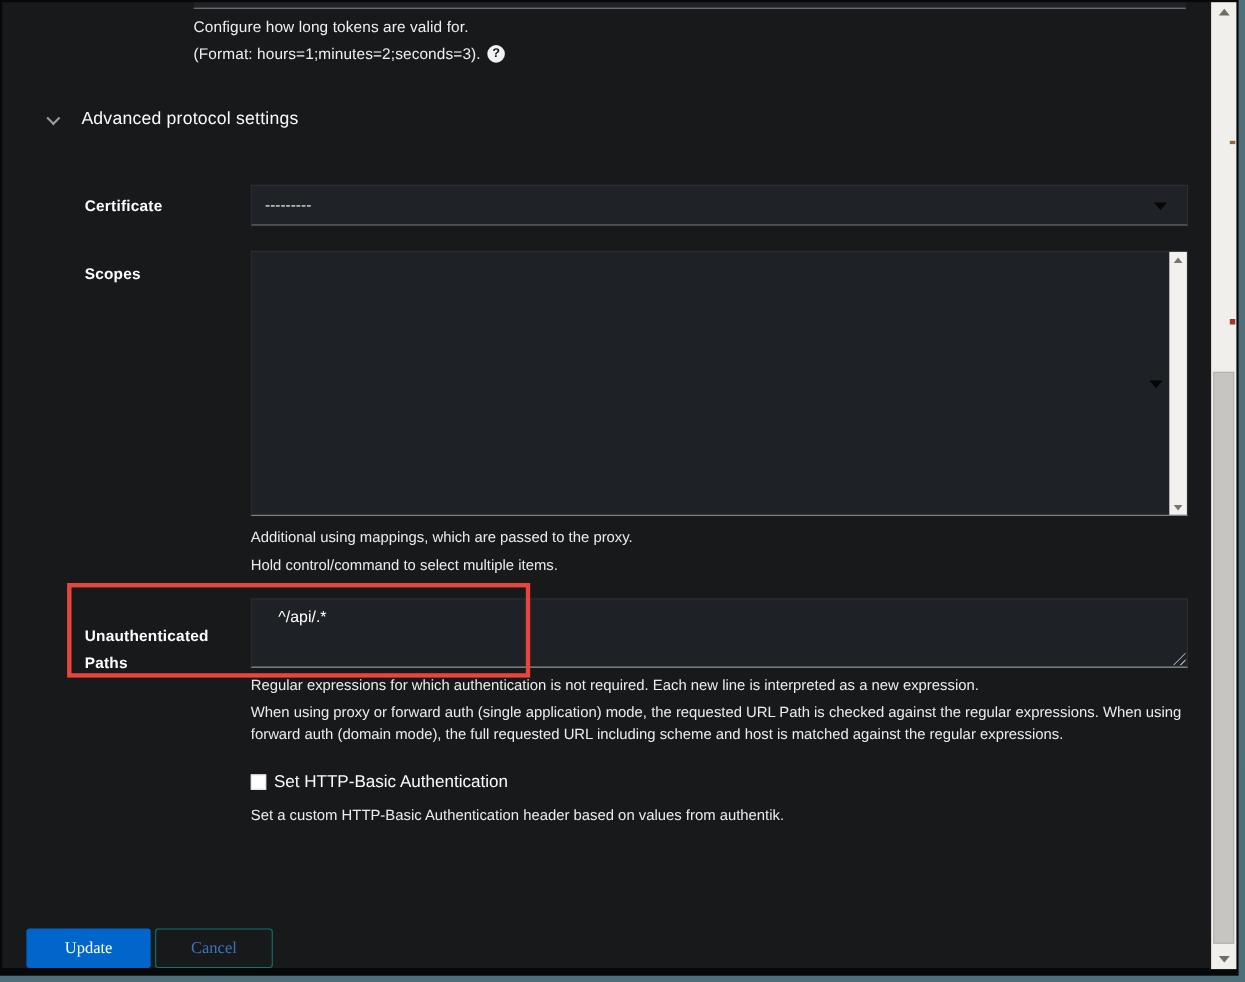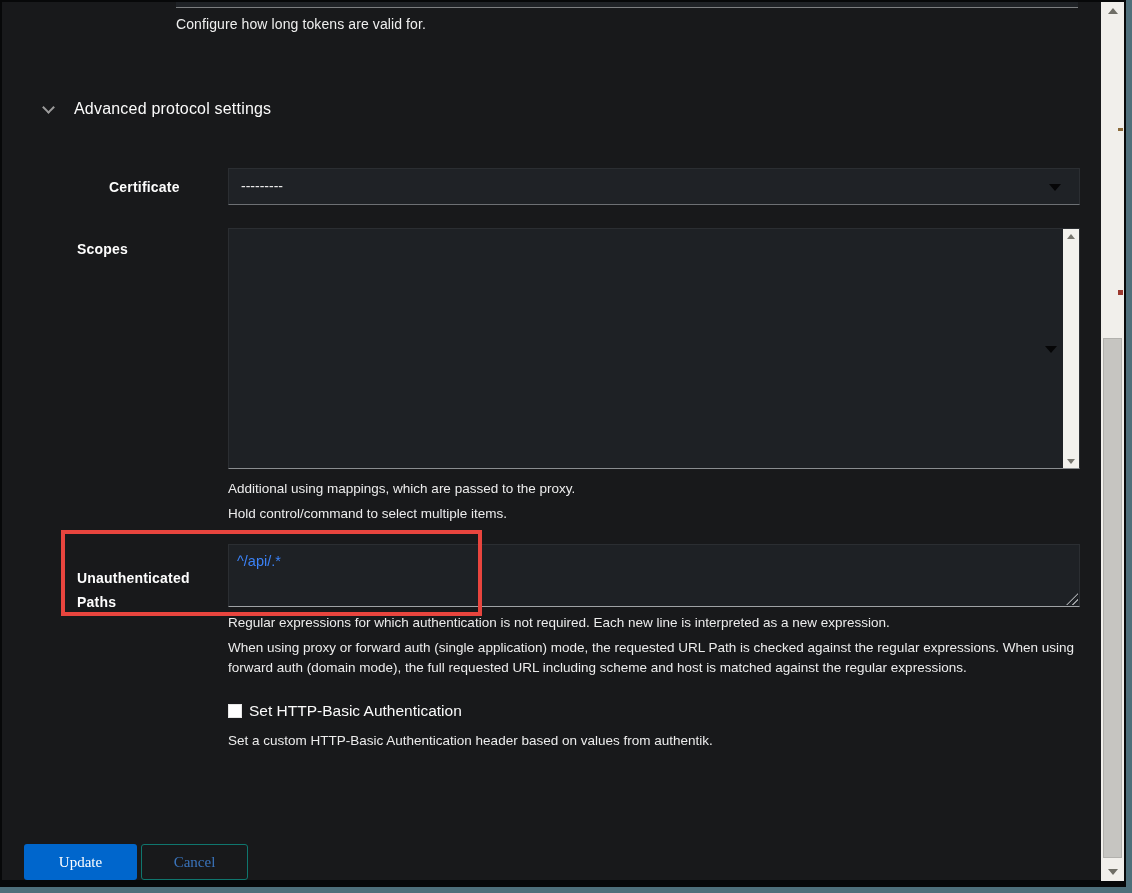--- a/index.html
+++ b/index.html
@@ -35,21 +35,21 @@
   .select-multi .caret { right:22px; top:117px; }
   .inner-scrollbar { position:absolute; right:0; top:0; width:16px; height:239px; background:#f2f1ed; }
   .sb-arrow { position:absolute; left:0; width:16px; height:14px; display:flex; align-items:center; justify-content:center; cursor:pointer; }
   .arr-up { width:0; height:0; border-left:4px solid transparent; border-right:4px solid transparent; border-bottom:5px solid #77766f; }
   .arr-down { width:0; height:0; border-left:4px solid transparent; border-right:4px solid transparent; border-top:5px solid #77766f; }
 
   .hint { position:absolute; left:226px; color:#ececec; font-size:13.5px; line-height:20px; }
 
   
   .unauth-label { top:564px; width:140px; line-height:24px; }
-  .textarea-field { position:absolute; left:226px; top:542px; width:852px; height:63px; background:#1e2125; border:1px solid #2b2e32; border-bottom:1px solid #9fa2a5; color:#3b82f6; font-size:14.5px; font-family:"Liberation Sans","DejaVu Sans",sans-serif; padding:8px 8px; resize:none; outline:none; display:block; }
+  .textarea-field { position:absolute; left:226px; top:542px; width:852px; height:63px; background:#1e2125; border:1px solid #2b2e32; border-bottom:1px solid #9fa2a5; color:#ffffff; font-size:14.5px; font-family:"Liberation Sans","DejaVu Sans",sans-serif; padding:8px 24px; resize:none; outline:none; display:block; }
   .resize-grip { position:absolute; left:1064px; top:591px; width:12px; height:12px; background:repeating-linear-gradient(-45deg, transparent 0 3px, #9a9da0 3px 4.5px); clip-path:polygon(100% 0, 100% 100%, 0 100%); pointer-events:none; }
 
   
   .annotation-rect { position:absolute; left:59px; top:528px; width:421px; height:86px; border:4px solid #e8453e; z-index:50; pointer-events:none; }
 
   
   .checkbox-row { position:absolute; left:226px; top:700px; display:flex; align-items:center; gap:7px; }
   .checkbox { width:14px; height:14px; background:#ffffff; border:1px solid #e6e6e6; cursor:pointer; flex:none; }
   .checkbox-label { color:#fbfbfb; font-size:15.5px; cursor:pointer;text-align:right; }
 
@@ -71,27 +71,31 @@
 </head>
 <body>
 
 <div class="screen">
   <div class="window">
     <div class="content">
 
       <div class="top-input"></div>
 
       <div class="txt help-line1">Configure how long tokens are valid for.</div>
+      <div class="help-line2">
+        <span class="txt">(Format: hours=1;minutes=2;seconds=3).</span>
+        <span class="help-icon">?</span>
+      </div>
 
       <div class="section-header">
         <span class="chevron"></span>
         <span class="section-title">Advanced protocol settings</span>
       </div>
 
-      <div class="form-label" style="top:177px;margin-left:32px;">Certificate</div>
+      <div class="form-label" style="top:177px;">Certificate</div>
       <div class="field select-single">
         <span>---------</span>
         <span class="caret"></span>
       </div>
 
       <div class="form-label" style="top:239px;">Scopes</div>
       <div class="field select-multi">
         <span class="caret"></span>
         <div class="inner-scrollbar">
           <div class="sb-arrow" style="top:0;">

